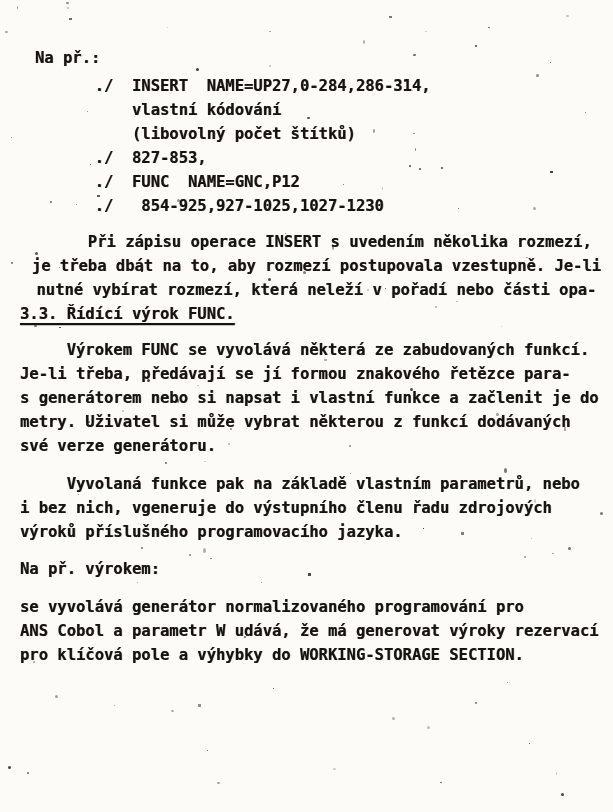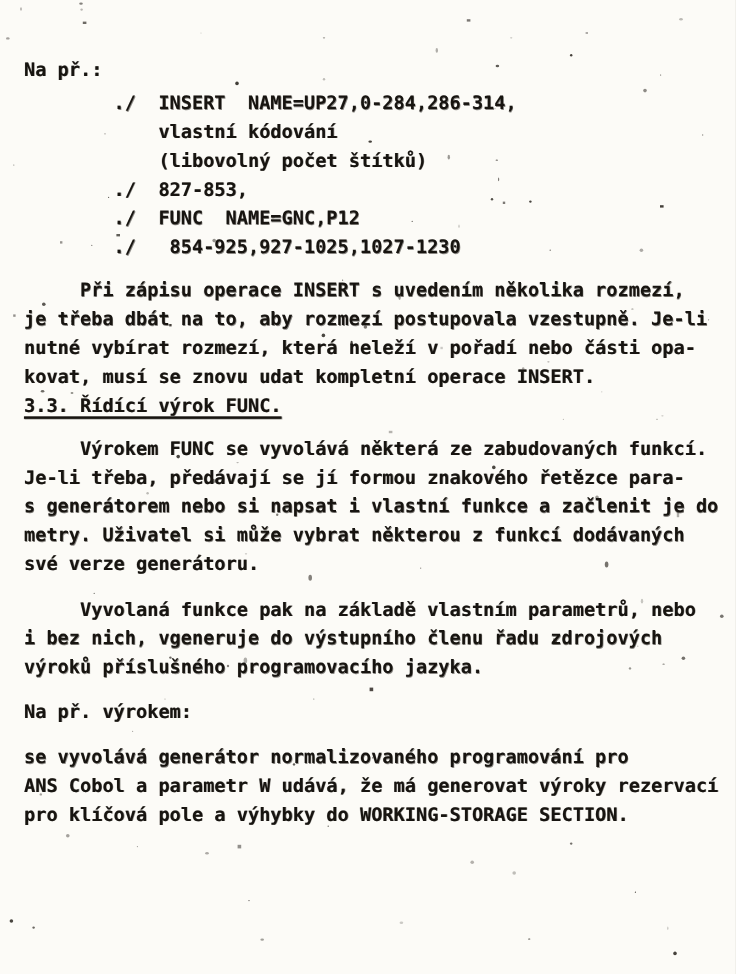--- a/index.html
+++ b/index.html
@@ -27,23 +27,23 @@
     line-height: 24px;
     color: #171410;
     filter: blur(0.25px);
     z-index: 2;
   }
   .line {
     white-space: pre;
     text-shadow: 0.5px 0.4px 0 rgba(23,20,15,0.5), -0.3px 0.2px 0 rgba(23,20,15,0.22);
   }
   .block { margin: 0; }
-  .mt-label1   { margin-top: 14px; }
+  .mt-label1   { margin-top: 14px; margin-left: 15px; }
   .mt-code1    { margin-top: 4px;  }
-  .mt-para2    { margin-top: 12px; }
+  .mt-para2    { margin-top: 12px; text-align: center; }
   .mt-heading  { }
   .mt-para3    { margin-top: 12px; }
   .mt-para4    { margin-top: 14px; }
   .mt-label2   { margin-top: 13px; }
   .mt-code2    { margin-top: 7px;  }
   .mt-para5    { margin-top: 14px; }
   .heading .line {
     text-decoration: underline;
     text-decoration-thickness: 2px;
     text-underline-offset: 4px;
@@ -201,21 +201,20 @@
         <div class="line">            (libovolný počet štítků)</div>
         <div class="line">        ./  827-853,</div>
         <div class="line">        ./  FUNC  NAME=GNC,P12</div>
         <div class="line">        ./   854-925,927-1025,1027-1230</div>
       </section>
 
     <section class="block mt-para2">
         <div class="line">     Při zápisu operace INSERT s uvedením několika rozmezí,</div>
         <div class="line">je třeba dbát na to, aby rozmezí postupovala vzestupně. Je-li</div>
         <div class="line">nutné vybírat rozmezí, která neleží v pořadí nebo části opa-</div>
-        <div class="line">kovat, musí se znovu udat kompletní operace INSERT.</div>
       </section>
 
     <section class="block mt-heading heading">
         <div class="line">3.3. Řídící výrok FUNC.</div>
       </section>
 
     <section class="block mt-para3">
         <div class="line">     Výrokem FUNC se vyvolává některá ze zabudovaných funkcí.</div>
         <div class="line">Je-li třeba, předávají se jí formou znakového řetězce para-</div>
         <div class="line">s generátorem nebo si napsat i vlastní funkce a začlenit je do</div>

